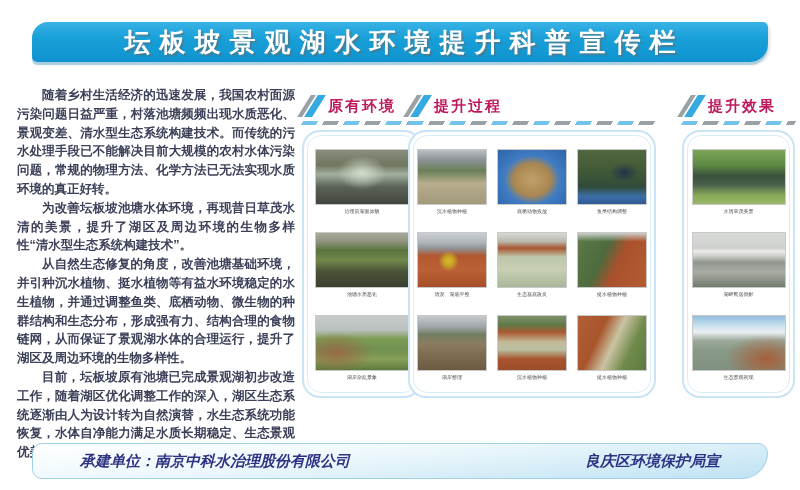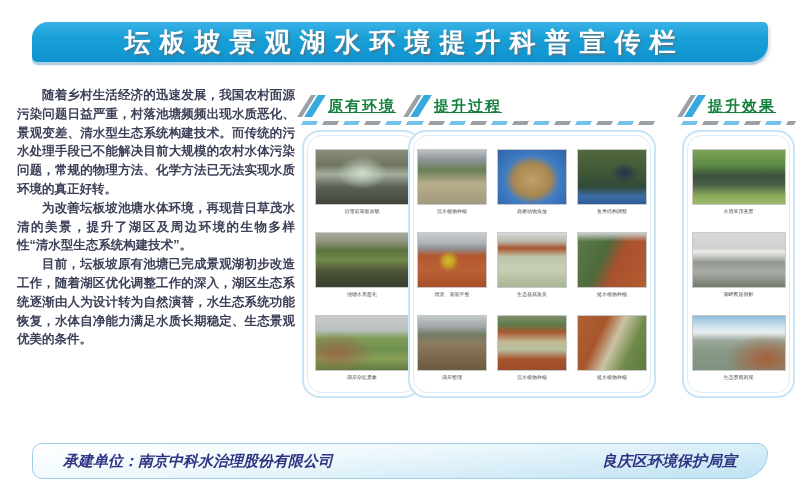--- a/index.html
+++ b/index.html
@@ -23,21 +23,21 @@
   
   .section{position:absolute;top:94px;}
   .sec-a{left:302px;width:120px;}
   .sec-b{left:408px;width:248px;}
   .sec-c{left:682px;width:113px;}
   .sec-head{display:flex;align-items:center;height:24px;}
   .slashes{position:relative;width:20px;height:22px;margin-right:6px;flex:none;}
   .slashes i{position:absolute;top:0;bottom:0;display:block;transform:skewX(-32deg);}
   .slashes .sg{left:2px;width:5px;background:#9aa2a8;}
   .slashes .sb{left:9px;width:8px;background:#35aae0;}
-  .sec-title{font-size:15px;font-weight:bold;color:#15803d;letter-spacing:2px;white-space:nowrap;text-decoration:underline;}
+  .sec-title{font-size:15px;font-weight:bold;color:#be185d;letter-spacing:2px;white-space:nowrap;}
   .dashline{height:4px;margin-top:3px;transform:skewX(-32deg);
     background:repeating-linear-gradient(90deg,#72c2e9 0 15px,rgba(0,0,0,0) 15px 21px,
                #9aa2a8 21px 36px,rgba(0,0,0,0) 36px 42px);}
   .sec-box{margin-top:5px;height:268px;border:2px solid #c9e4f4;border-radius:18px;
     padding:3px;box-sizing:border-box;background:#fff;}
   .sec-inner{border:1px solid #d9edf8;border-radius:14px;height:100%;box-sizing:border-box;
     padding-top:13px;display:flex;flex-direction:column;align-items:center;}
   .grid{display:grid;grid-template-columns:repeat(3,70px);column-gap:10px;justify-content:center;}
 
   .fig{display:flex;flex-direction:column;align-items:center;margin-bottom:17px;}
@@ -65,37 +65,38 @@
   .pb9{background:linear-gradient(115deg,#b06034 0%,#a8552c 32%,#cac3a3 52%,#6f8a4a 74%,#5d7a3e 100%);}
   .pc1{background:linear-gradient(180deg,#7da457 0%,#5d8a44 28%,#3c513d 48%,#4a5f4a 64%,#88a858 84%,#9db86a 100%);}
   .pc2{background:linear-gradient(180deg,#d8dad7 0%,#cfd1ce 28%,#ececea 34%,#c6c9c3 44%,#91978f 54%,#a9aca6 72%,#717b6b 100%);}
   .pc3{background:radial-gradient(ellipse at 80% 80%,rgba(168,92,54,.95) 0%,rgba(168,92,54,0) 40%),
        linear-gradient(180deg,#8fbede 0%,#cfe3ee 20%,#e9eef1 30%,#9aa89a 46%,#8a9a88 62%,#7f9180 100%);}
 
   
   .footer{position:absolute;left:32px;top:443px;width:736px;height:36px;box-sizing:border-box;
     background:linear-gradient(175deg,#ffffff 0%,#eef8fc 40%,#bfe2f3 100%);
     border:1px solid #9fd0ea;border-radius:10px 10px 26px 10px;
-    display:flex;align-items:center;justify-content:space-between;padding:0 30px;
+    display:flex;align-items:center;justify-content:space-between;padding:0 47px;
     font-family:"Liberation Serif",serif;font-style:italic;font-weight:bold;
     font-size:15px;color:#2e3282;}
   .pubdate{display:flex;gap:14px;flex-direction:column;}
 </style>
 </head>
 <body>
 
 <div class="stage">
 
   <div class="banner">
     <h1 class="banner-title">坛板坡景观湖水环境提升科普宣传栏</h1>
   </div>
 
   <div class="article">
     <p>随着乡村生活经济的迅速发展，我国农村面源污染问题日益严重，村落池塘频频出现水质恶化、景观变差、清水型生态系统构建技术。而传统的污水处理手段已不能解决目前大规模的农村水体污染问题，常规的物理方法、化学方法已无法实现水质环境的真正好转。</p>
     <p>为改善坛板坡池塘水体环境，再现昔日草茂水清的美景，提升了湖区及周边环境的生物多样性“清水型生态系统构建技术”。</p>
+    <p>从自然生态修复的角度，改善池塘基础环境，并引种沉水植物、挺水植物等有益水环境稳定的水生植物，并通过调整鱼类、底栖动物、微生物的种群结构和生态分布，形成强有力、结构合理的食物链网，从而保证了景观湖水体的合理运行，提升了湖区及周边环境的生物多样性。</p>
     <p>目前，坛板坡原有池塘已完成景观湖初步改造工作，随着湖区优化调整工作的深入，湖区生态系统逐渐由人为设计转为自然演替，水生态系统功能恢复，水体自净能力满足水质长期稳定、生态景观优美的条件。</p>
   </div>
 
   <div class="section sec-a">
     <div class="sec-head">
       <span class="slashes">
           <i class="sg"></i>
           <i class="sb"></i>
         </span>
       <span class="sec-title">原有环境</span>

